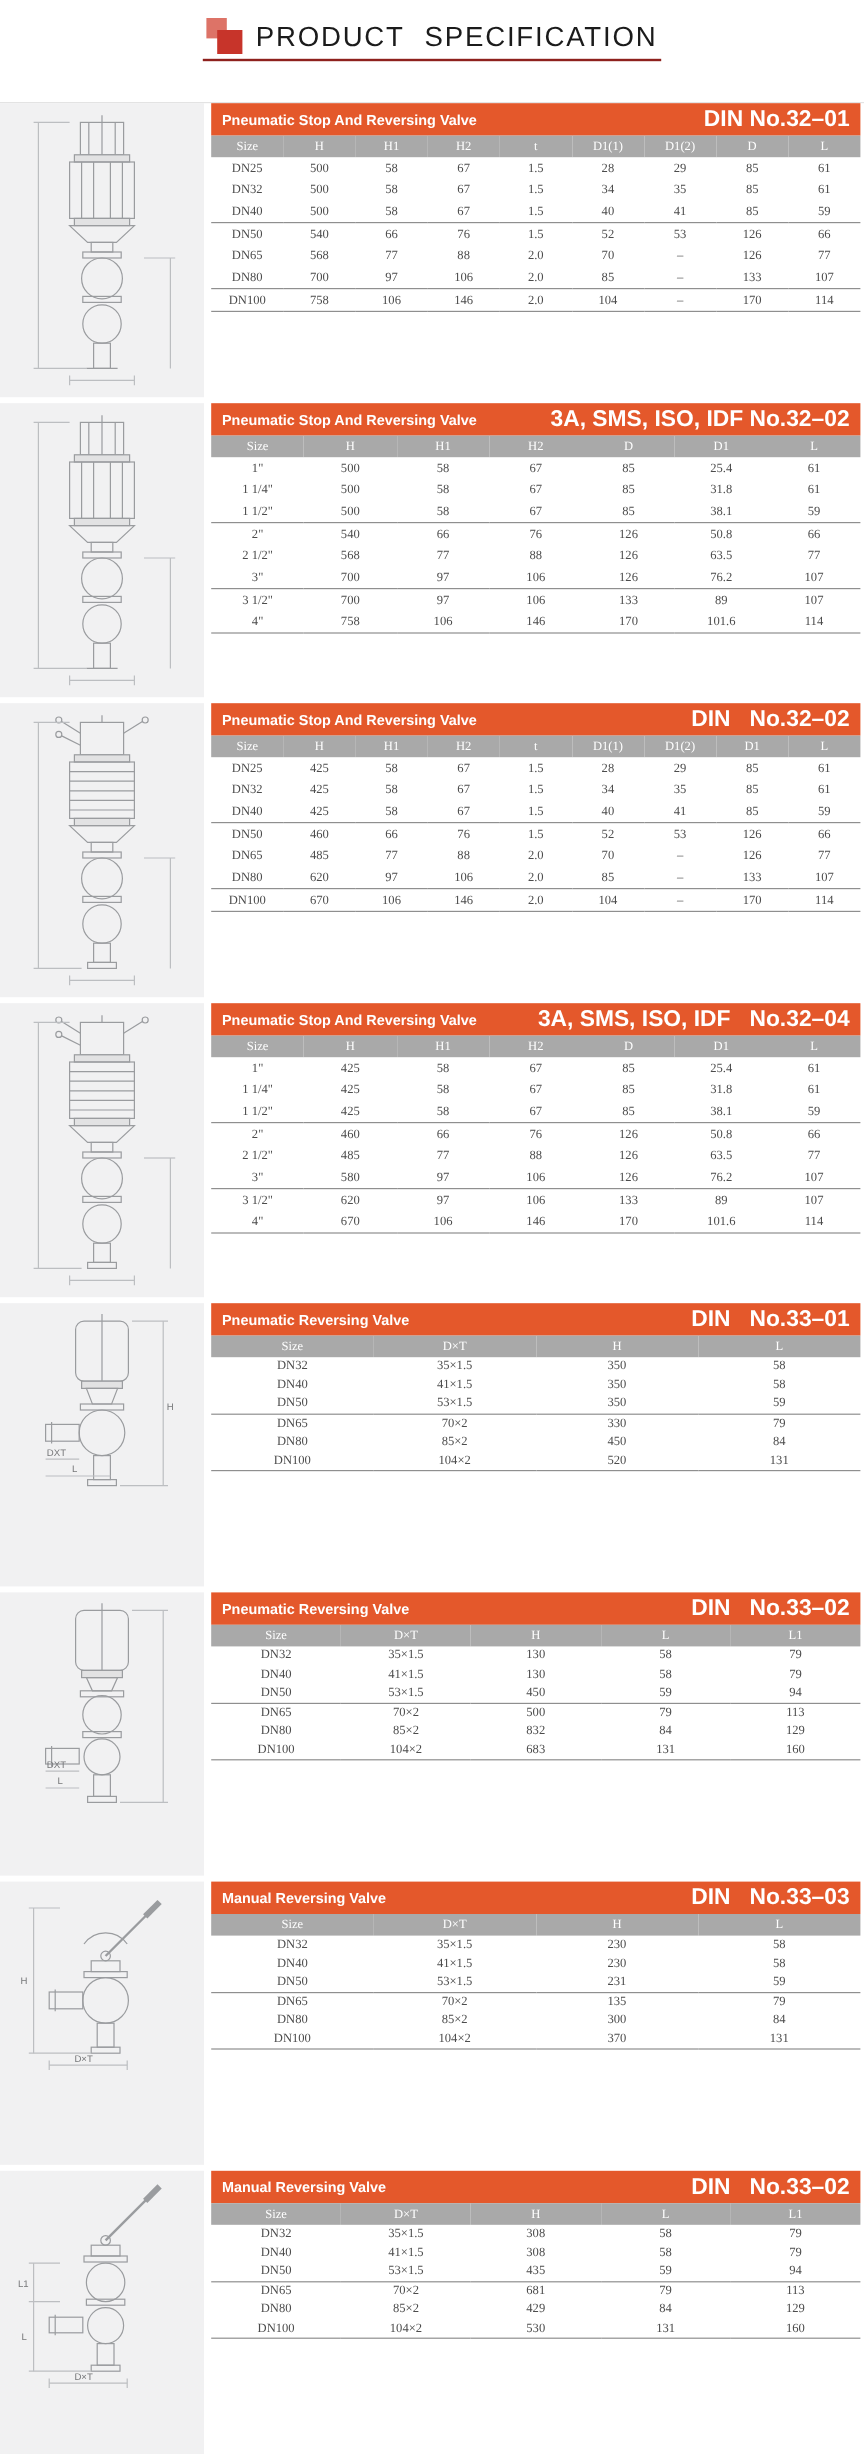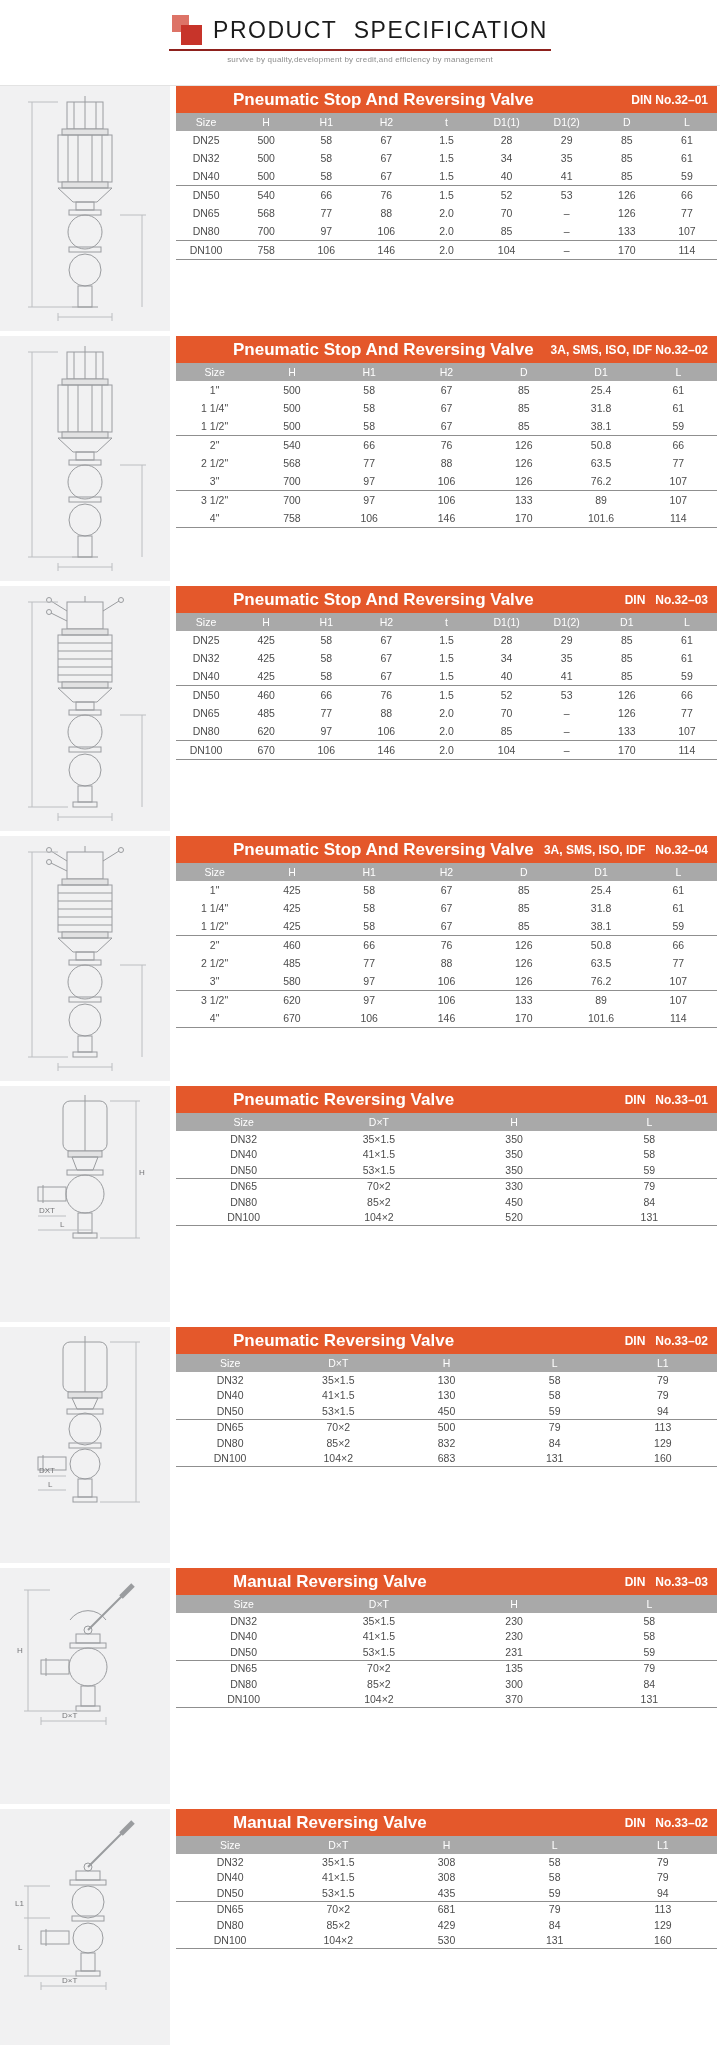--- a/index.html
+++ b/index.html
@@ -20,24 +20,24 @@
   .section{display:flex;align-items:stretch;}
   .s-tall{height:250px;}
   .s-short{height:241px;}
   .panel{width:170px;flex:0 0 170px;background:#F1F1F2;height:calc(100% - 5px);
          display:flex;justify-content:center;align-items:flex-start;}
   .panel svg{margin-top:5px;}
   .twrap{flex:1;margin-left:6px;padding-right:3px;}
 
   .t-head{background:#E4582B;color:#fff;height:27px;display:flex;align-items:center;
           justify-content:space-between;padding:0 9px;font-weight:bold;}
-  .t-title{font-size:17px;margin-left:48px;}
-  .t-std{font-size:12px;white-space:pre;text-align:right;}
-
-  table{width:100%;border-collapse:collapse;table-layout:fixed;}
+  .t-title{font-size:12px;}
+  .t-std{font-size:19px;white-space:pre;text-align:right;}
+
+  table{width:100%;border-collapse:collapse;table-layout:fixed;font-family:Liberation Serif, serif;}
   th{background:#A9A9A9;color:#fff;font-weight:normal;font-size:10.5px;height:18px;padding:0;}
   td{text-align:center;font-size:10.5px;color:#4c4c4c;height:18px;padding:0;}
   .s-short td{height:15.5px;}
   tr.sep td, tr.last td{border-bottom:1px solid #8f8f8f;}
 
   
   .diagram text{fill:#77787a;stroke:none;font-size:8px;font-family:"Liberation Sans",sans-serif;}
 </style>
 </head>
 <body>
@@ -211,21 +211,20 @@
 
   <div class="brand">
     <div class="brand-row">
       <span class="logo">
         <span class="sq-back"></span>
         <span class="sq-front"></span>
       </span>
       <span class="brand-title">PRODUCT SPECIFICATION</span>
     </div>
     <div class="brand-underline"></div>
-    <div class="brand-sub">survive by quality,development by credit,and efficiency by management</div>
   </div>
 
   <div class="section s-tall">
     <div class="panel">
       <svg class="diagram" width="150" height="238" viewBox="0 0 150 238">
           <use href="#va"></use>
         </svg>
     </div>
     <div class="twrap">
       <div class="t-head">
@@ -436,21 +435,21 @@
 
   <div class="section s-tall">
     <div class="panel">
       <svg class="diagram" width="150" height="238" viewBox="0 0 150 238">
           <use href="#vb"></use>
         </svg>
     </div>
     <div class="twrap">
       <div class="t-head">
         <span class="t-title">Pneumatic Stop And Reversing Valve</span>
-        <span class="t-std">DIN   No.32–03</span>
+        <span class="t-std">DIN   No.32–02</span>
       </div>
       <div>
           <table>
             <thead>
               <tr>
                 <th>Size</th>
                 <th>H</th>
                 <th>H1</th>
                 <th>H2</th>
                 <th>t</th>

